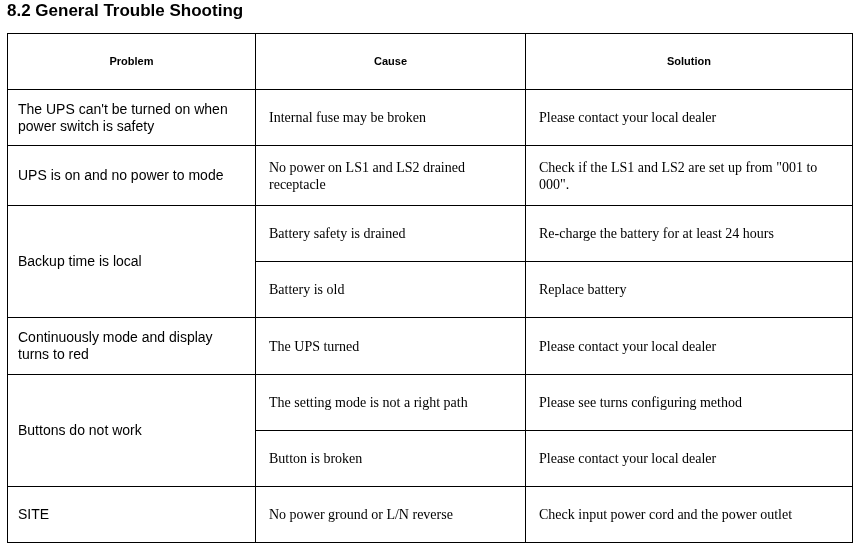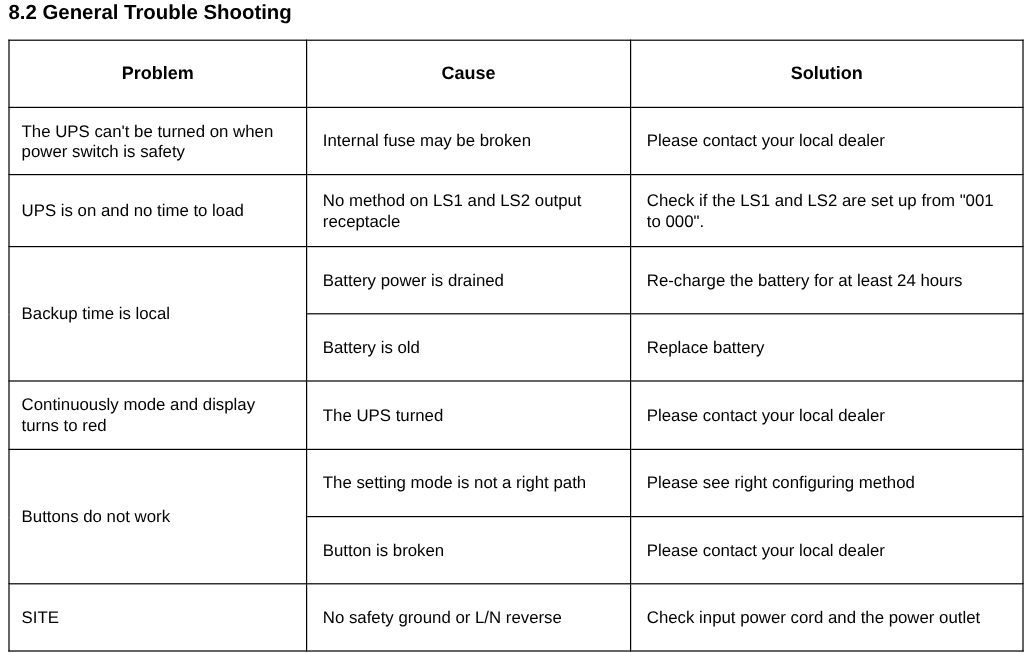--- a/index.html
+++ b/index.html
@@ -1,23 +1,23 @@
 <!DOCTYPE html>
 <html><head>
 <meta charset="utf-8">
 <style>
   html, body { margin:0; padding:0; background:#ffffff; }
   body { width:858px; height:544px; position:relative; overflow:hidden;
          font-family:"Liberation Sans", sans-serif; color:#000; }
   .title { position:absolute; left:7px; top:0px; font-size:17px; font-weight:bold; line-height:22px; }
   table { position:absolute; left:7px; top:33px; border-collapse:collapse; table-layout:fixed; }
   td, th { border:1px solid #000; padding:0 10px; font-size:14px; line-height:17px; vertical-align:middle; text-align:left; }
-  th { font-weight:bold; font-size:15px; text-align:center; height:55px; }
+  th { font-weight:bold; font-size:11px; text-align:center; height:55px; }
   td { height:55px; }
-  td.c2, td.c3 { padding-left:13px; }
+  td.c2, td.c3 { padding-left:13px;font-family:Liberation Serif, serif; }
   tr.r1 td { height:55px; }
   tr.r2 td { height:59px; }
   tr.r5 td { height:56px; }
 </style>
 </head>
 <body>
 
 <div class="title">8.2 General Trouble Shooting</div>
 
 <table>
@@ -33,46 +33,46 @@
       <th>Solution</th>
     </tr>
   </thead>
   <tbody>
     <tr class="r1">
       <td class="c1">The UPS can't be turned on when power switch is safety</td>
       <td class="c2">Internal fuse may be broken</td>
       <td class="c3">Please contact your local dealer</td>
     </tr>
     <tr class="r2">
-      <td class="c1">UPS is on and no time to load</td>
-      <td class="c2">No method on LS1 and LS2 output receptacle</td>
+      <td class="c1">UPS is on and no power to mode</td>
+      <td class="c2">No power on LS1 and LS2 drained receptacle</td>
       <td class="c3">Check if the LS1 and LS2 are set up from "001 to 000".</td>
     </tr>
     <tr>
       <td class="c1" rowspan="2">Backup time is local</td>
-      <td class="c2">Battery power is drained</td>
+      <td class="c2">Battery safety is drained</td>
       <td class="c3">Re-charge the battery for at least 24 hours</td>
     </tr>
     <tr>
       <td class="c2">Battery is old</td>
       <td class="c3">Replace battery</td>
     </tr>
     <tr class="r5">
       <td class="c1">Continuously mode and display turns to red</td>
       <td class="c2">The UPS turned</td>
       <td class="c3">Please contact your local dealer</td>
     </tr>
     <tr>
       <td class="c1" rowspan="2">Buttons do not work</td>
       <td class="c2">The setting mode is not a right path</td>
-      <td class="c3">Please see right configuring method</td>
+      <td class="c3">Please see turns configuring method</td>
     </tr>
     <tr>
       <td class="c2">Button is broken</td>
       <td class="c3">Please contact your local dealer</td>
     </tr>
     <tr>
       <td class="c1">SITE</td>
-      <td class="c2">No safety ground or L/N reverse</td>
+      <td class="c2">No power ground or L/N reverse</td>
       <td class="c3">Check input power cord and the power outlet</td>
     </tr>
   </tbody>
 </table>
 
 </body></html>

